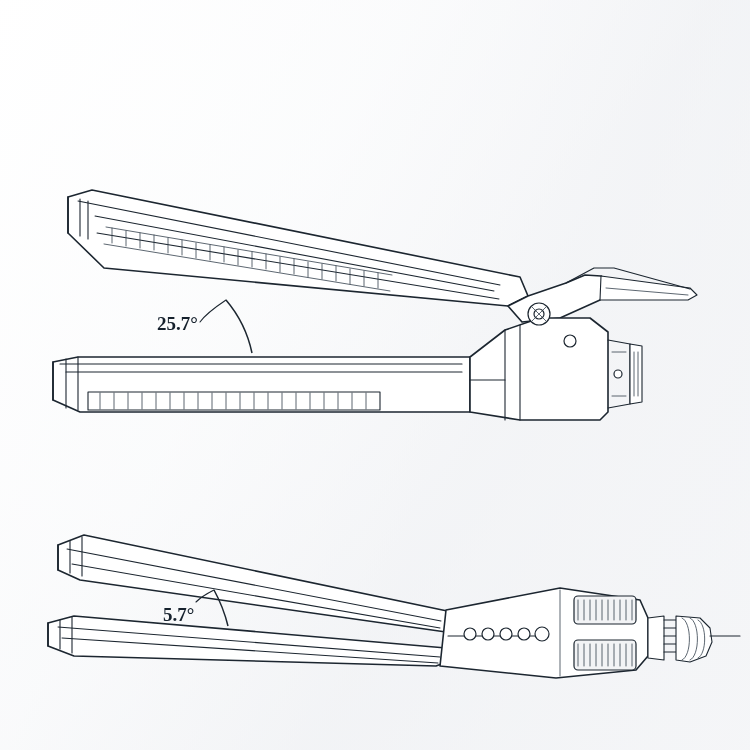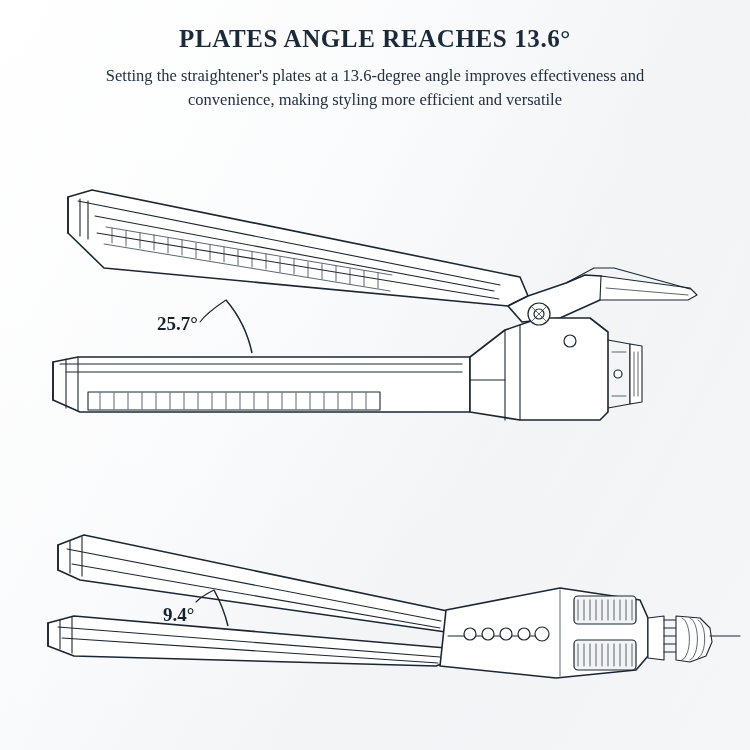--- a/index.html
+++ b/index.html
@@ -86,24 +86,20 @@
   .fill-soft { fill: #f2f3f5; stroke: #1c2630; stroke-width: 1.2; stroke-linejoin: round; }
   .arc { fill: none; stroke: #1c2630; stroke-width: 1.5; }
   .dot { fill: #ffffff; stroke: #1c2630; stroke-width: 1.2; }
 </style>
 </head>
 <body>
 
 <div id="page">
   <div id="sheen"></div>
 
-  <div id="header">
-    <h1 id="title">PLATES ANGLE REACHES 13.6°</h1>
-    <p id="subtitle">Setting the straightener's plates at a 13.6-degree angle improves effectiveness and convenience, making styling more efficient and versatile</p>
-  </div>
 
   <svg class="art" id="art-top" width="750" height="470" viewBox="0 0 750 470">
 
     <g>
 
       <path class="fillw" d="M68,197 L92,190 L520,277 L528,296 L508,306 L104,268 L68,233 Z"></path>
 
       <path class="ln-thin" d="M78,201 L500,285"></path>
 
       <path class="ln-thin" d="M97,233 L499,299"></path>
@@ -280,14 +276,14 @@
       </g>
       <path class="ln-thin" d="M710,166 L740,166"></path>
     </g>
 
     <g>
       <path class="arc" d="M214,120 A 150 150 0 0 1 228,156"></path>
       <path class="ln-thin" d="M214,120 C206,124 200,128 196,132"></path>
     </g>
   </svg>
 
-  <div class="label" id="label-bottom">9.4°</div>
+  <div class="label" id="label-bottom">5.7°</div>
 </div>
 
 </body></html>

